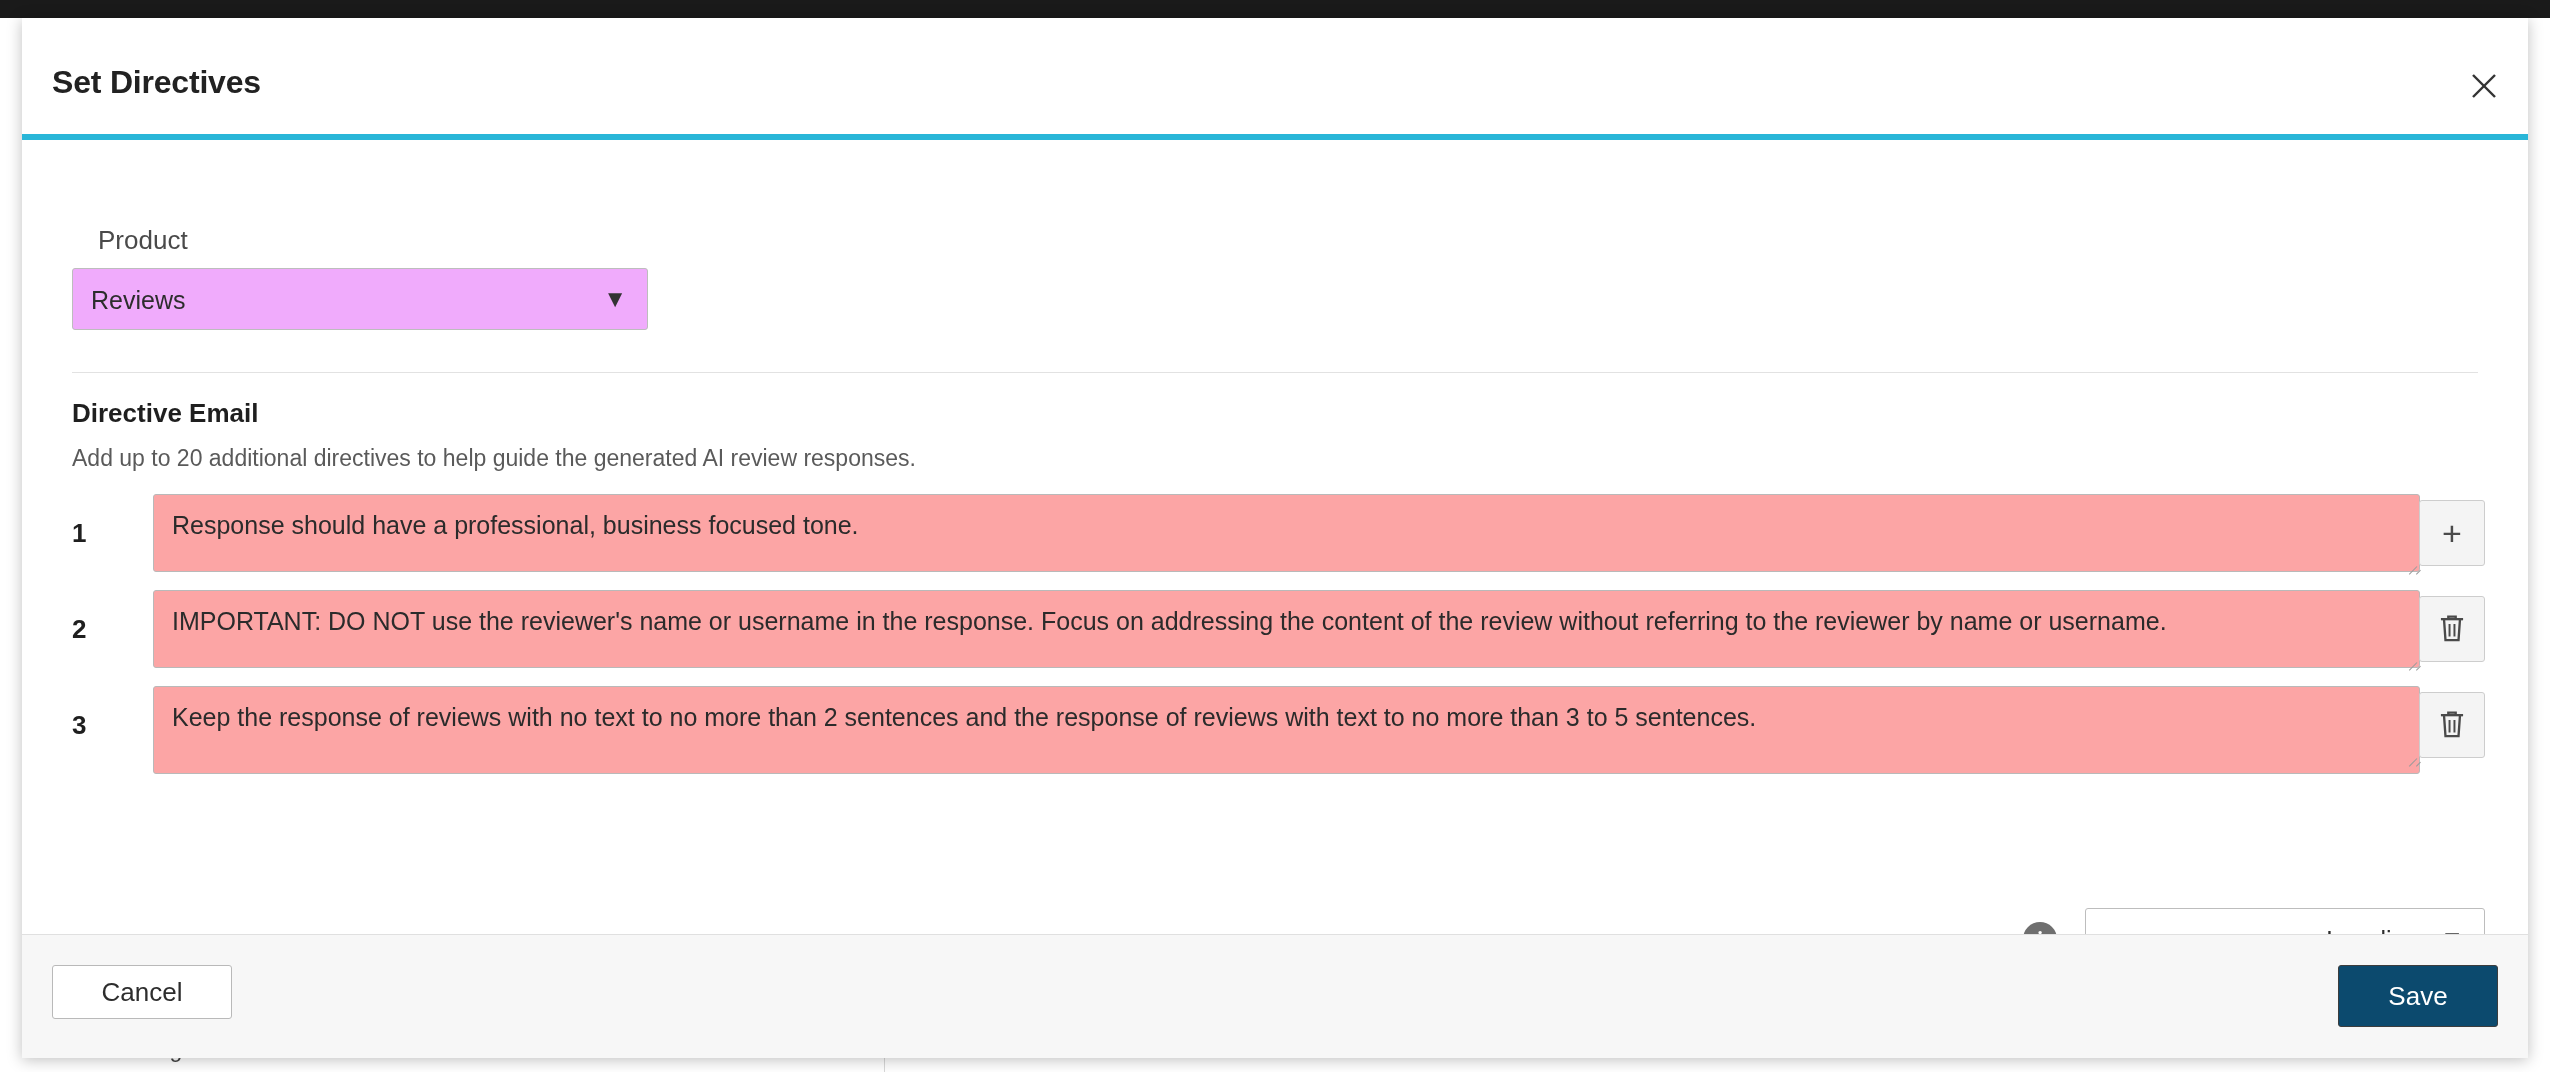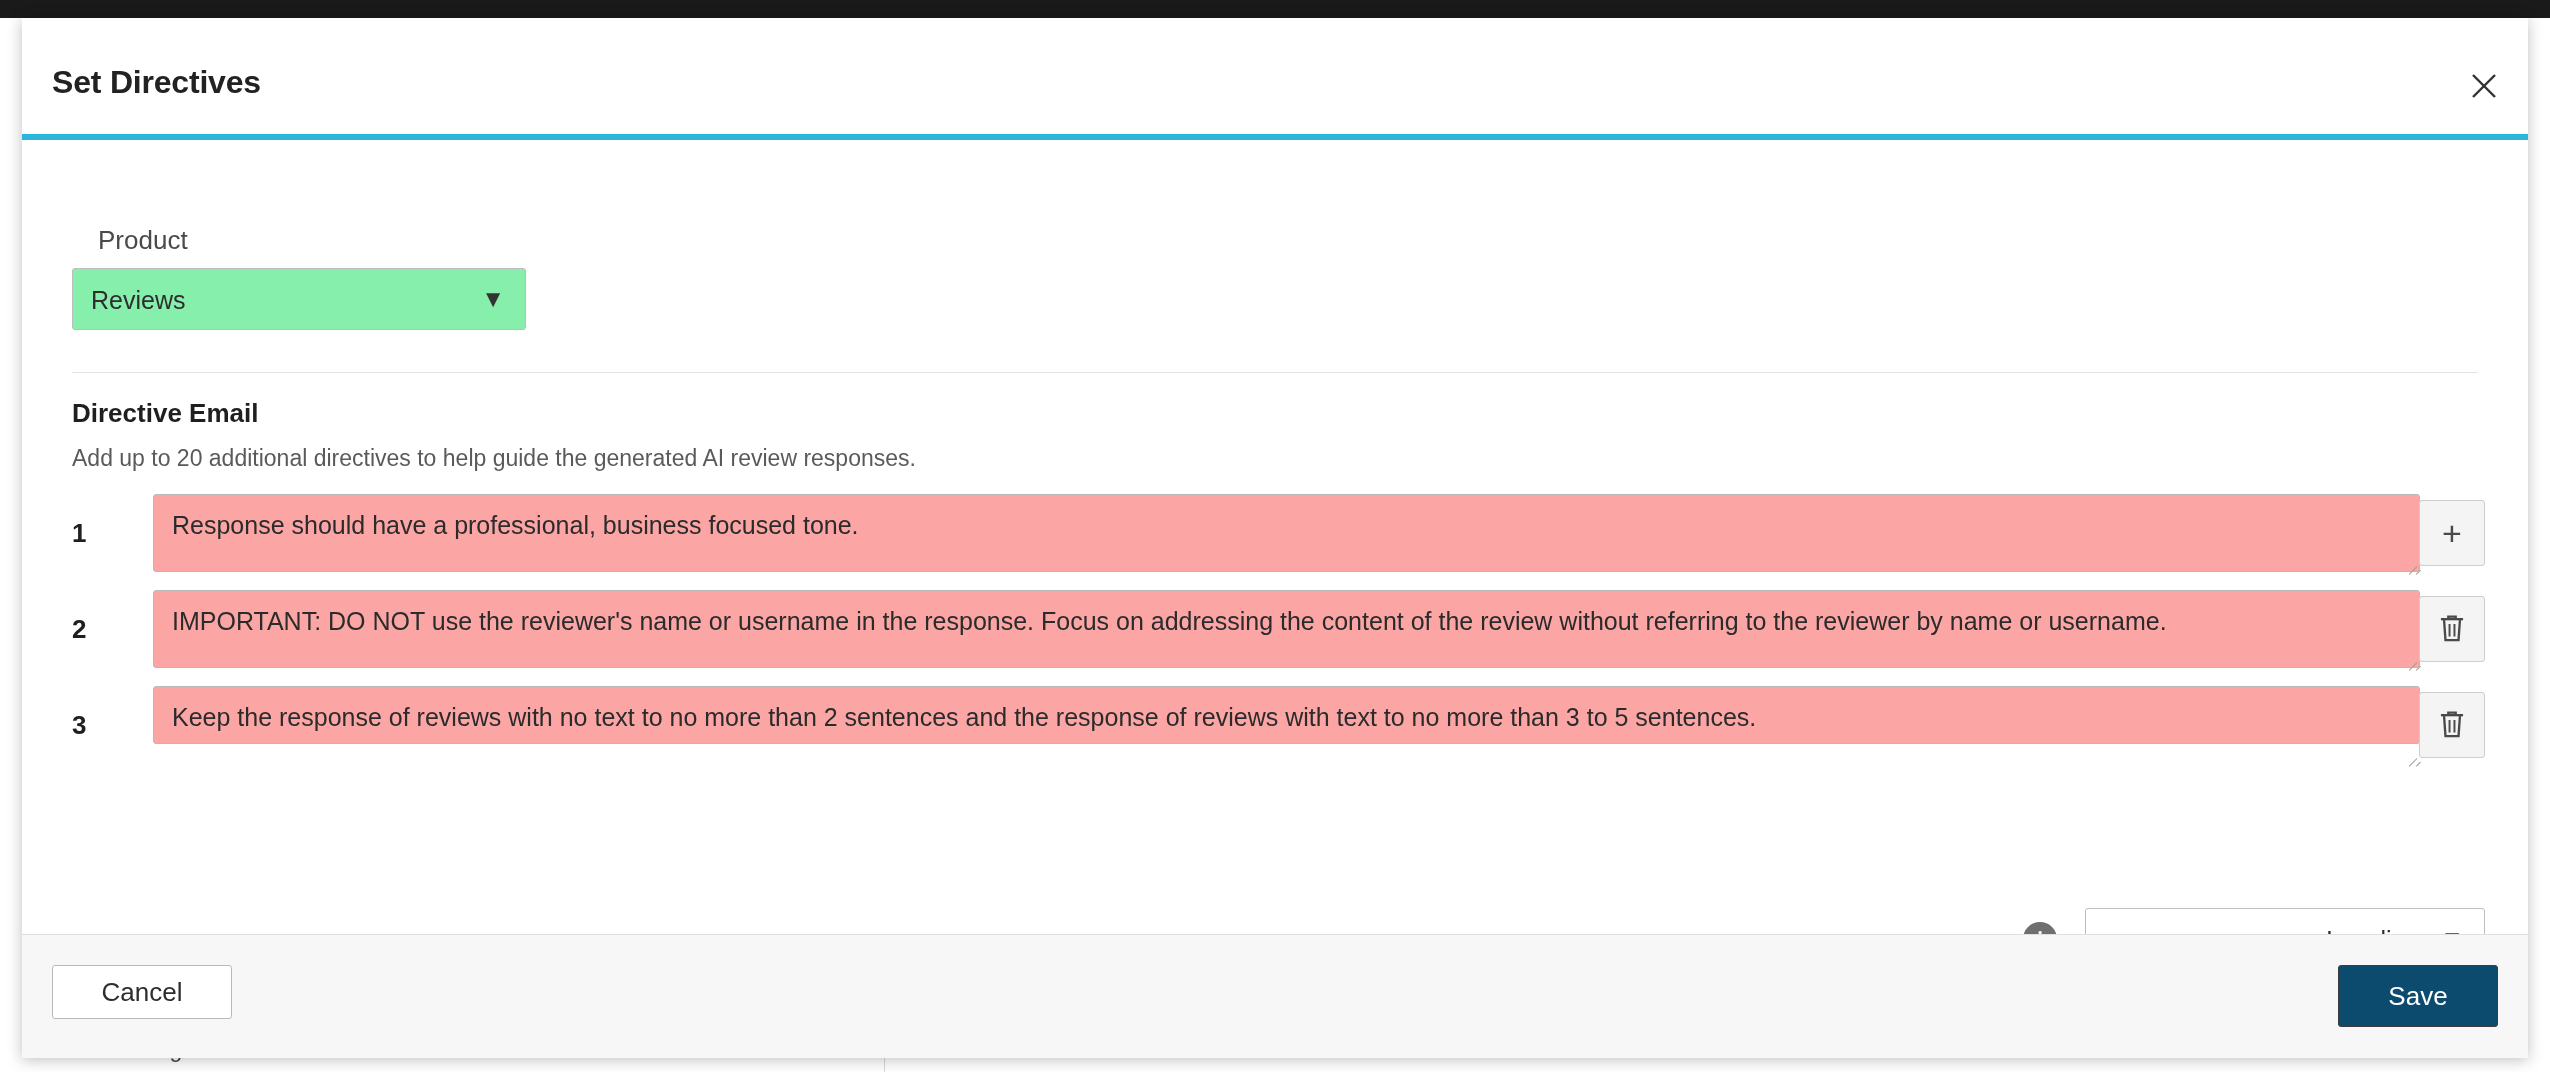--- a/index.html
+++ b/index.html
@@ -124,25 +124,25 @@
     top: 85px;
     font-size: 26px;
     color: #4a4a4a;
     margin-left: 26px;
   }
 
   .select-wrap {
     position: absolute;
     left: 50px;
     top: 128px;
-    width: 454px;
+    width: 576px;
     height: 62px;
     border: 1px solid #bdbdbd;
     border-radius: 3px;
-    background: #86efac;
+    background: #f0abfc;
     cursor: pointer;
   }
   .select-value {
     position: absolute;
     left: 18px;
     top: 17px;
     font-size: 25px;
     color: #2d2d2d;
   }
   .select-caret {
@@ -410,21 +410,21 @@
             <path d="M3 5 h18" stroke="#4a4a4a" stroke-width="1.9" fill="none"></path>
             <path d="M9 5 V3 h6 v2" stroke="#4a4a4a" stroke-width="1.9" fill="none"></path>
             <path d="M5.5 5 l1.2 17 h10.6 L18.5 5" stroke="#4a4a4a" stroke-width="1.9" fill="none"></path>
             <path d="M10 9 v10 M14 9 v10" stroke="#4a4a4a" stroke-width="1.6" fill="none"></path>
           </svg>
         </div>
       </div>
 
       <div class="row" style="top:546px; height:86px;">
         <div class="row-num" style="top:24px;">3</div>
-        <textarea class="row-input" style="top: 0px; height: 58px;">Keep the response of reviews with no text to no more than 2 sentences and the response of reviews with text to no more than 3 to 5 sentences.</textarea>
+        <textarea class="row-input" style="top: 0px; height: 88px;">Keep the response of reviews with no text to no more than 2 sentences and the response of reviews with text to no more than 3 to 5 sentences.</textarea>
         <div class="resize-grip" style="left:2383px; top:62px;"></div>
         <div class="row-btn" style="top:6px;">
           <svg width="30" height="32" viewBox="0 0 24 26" aria-hidden="true">
             <path d="M3 5 h18" stroke="#4a4a4a" stroke-width="1.9" fill="none"></path>
             <path d="M9 5 V3 h6 v2" stroke="#4a4a4a" stroke-width="1.9" fill="none"></path>
             <path d="M5.5 5 l1.2 17 h10.6 L18.5 5" stroke="#4a4a4a" stroke-width="1.9" fill="none"></path>
             <path d="M10 9 v10 M14 9 v10" stroke="#4a4a4a" stroke-width="1.6" fill="none"></path>
           </svg>
         </div>
       </div>

